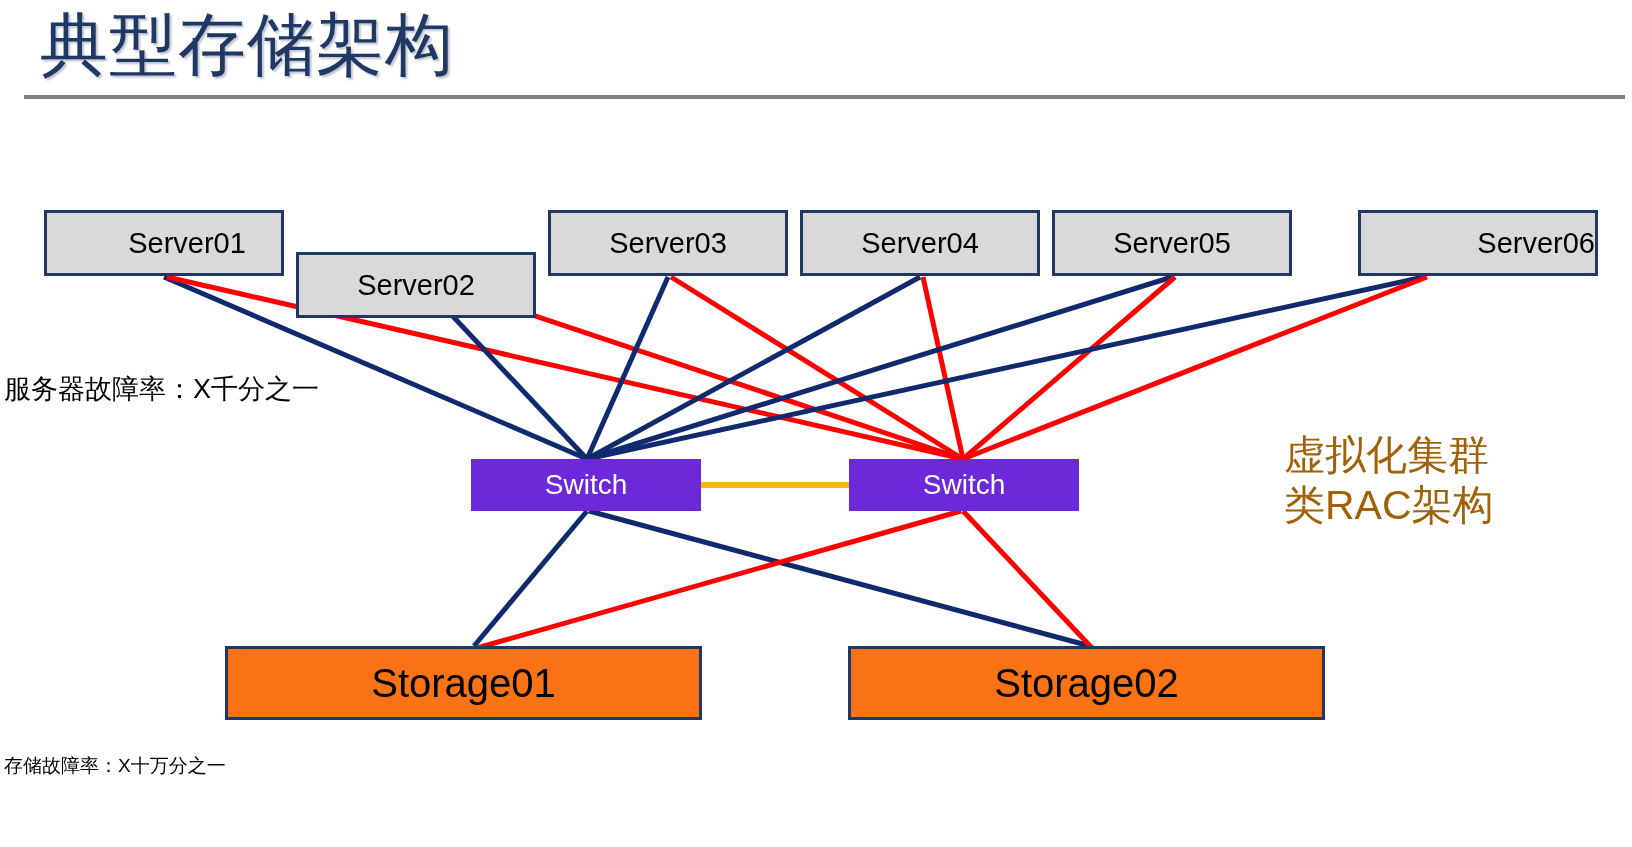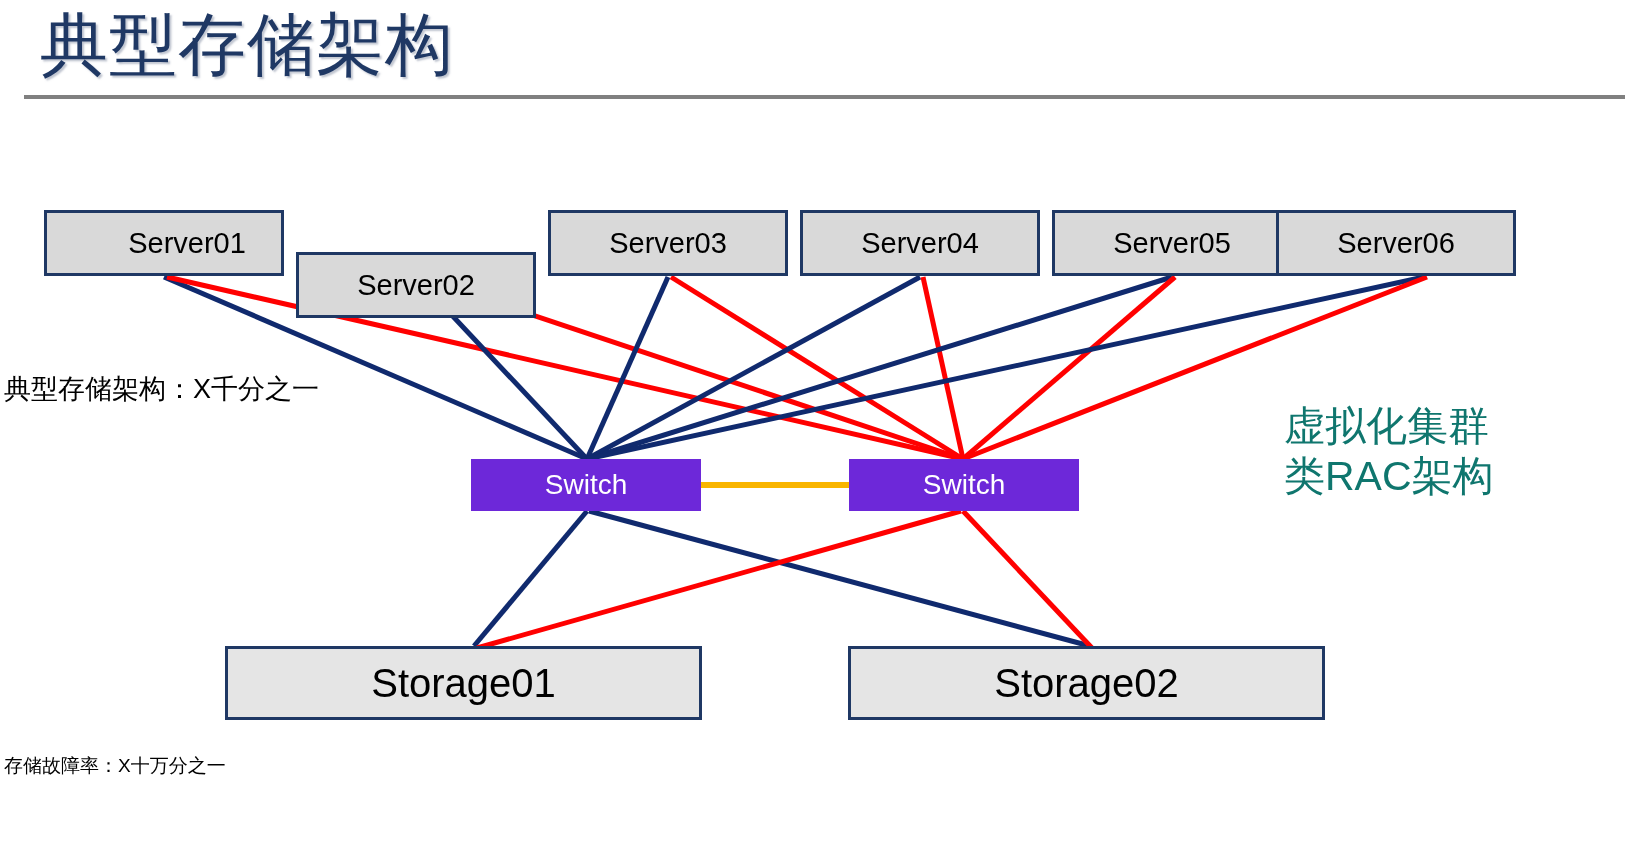--- a/index.html
+++ b/index.html
@@ -70,21 +70,21 @@
   .switch {
     background: #6d28d9;
     border: none;
     color: #FFFFFF;
     font-size: 28px;
     height: 52px;
     width: 230px;
     top: 459px;
   }
   .storage {
-    background: #e5e5e5;
+    background: #f97316;
     border: 3px solid #1F3864;
     font-size: 40px;
     color: #000000;
     height: 74px;
     top: 646px;
   }
 
   
   .note {
     position: absolute;
@@ -97,24 +97,24 @@
     font-size: 27px;
   }
   #note-storage {
     left: 4px;
     top: 753px;
     font-size: 19px;
   }
   #cluster-note {
     position: absolute;
     left: 1284px;
-    top: 401px;
+    top: 430px;
     font-size: 41px;
     line-height: 50px;
-    color: #0f766e;
+    color: #a16207;
     white-space: nowrap;
   }
   #cluster-note div { white-space: nowrap; }
 </style>
 </head>
 <body>
 
 <div id="slide">
 
   <div id="title">典型存储架构</div>
@@ -155,38 +155,38 @@
       </div>
       <div class="node server" style="left: 548px; top: 210px; width: 240px; height: 66px;">
         <span>Server03</span>
       </div>
       <div class="node server" style="left: 800px; top: 210px; width: 240px; height: 66px;">
         <span>Server04</span>
       </div>
       <div class="node server" style="left: 1052px; top: 210px; width: 240px; height: 66px;">
         <span>Server05</span>
       </div>
-      <div class="node server" style="left: 1276px; top: 210px; width: 240px; height: 66px;">
+      <div class="node server" style="left: 1358px; top: 210px; width: 240px; height: 66px; justify-content: flex-end;">
         <span>Server06</span>
       </div>
       <div class="node switch" style="left: 471px; top: 459px; width: 230px; height: 52px;">
         <span>Switch</span>
       </div>
       <div class="node switch" style="left: 849px; top: 459px; width: 230px; height: 52px;">
         <span>Switch</span>
       </div>
       <div class="node storage" style="left: 225px; top: 646px; width: 477px; height: 74px;">
         <span>Storage01</span>
       </div>
       <div class="node storage" style="left: 848px; top: 646px; width: 477px; height: 74px; align-items: center;">
         <span>Storage02</span>
       </div>
     </div>
 
-  <div class="note" id="note-server">典型存储架构：X千分之一</div>
+  <div class="note" id="note-server">服务器故障率：X千分之一</div>
   <div class="note" id="note-storage">存储故障率：X十万分之一</div>
 
   <div id="cluster-note">
     <div>虚拟化集群</div>
     <div>类RAC架构</div>
   </div>
 
 </div>
 
 </body></html>

